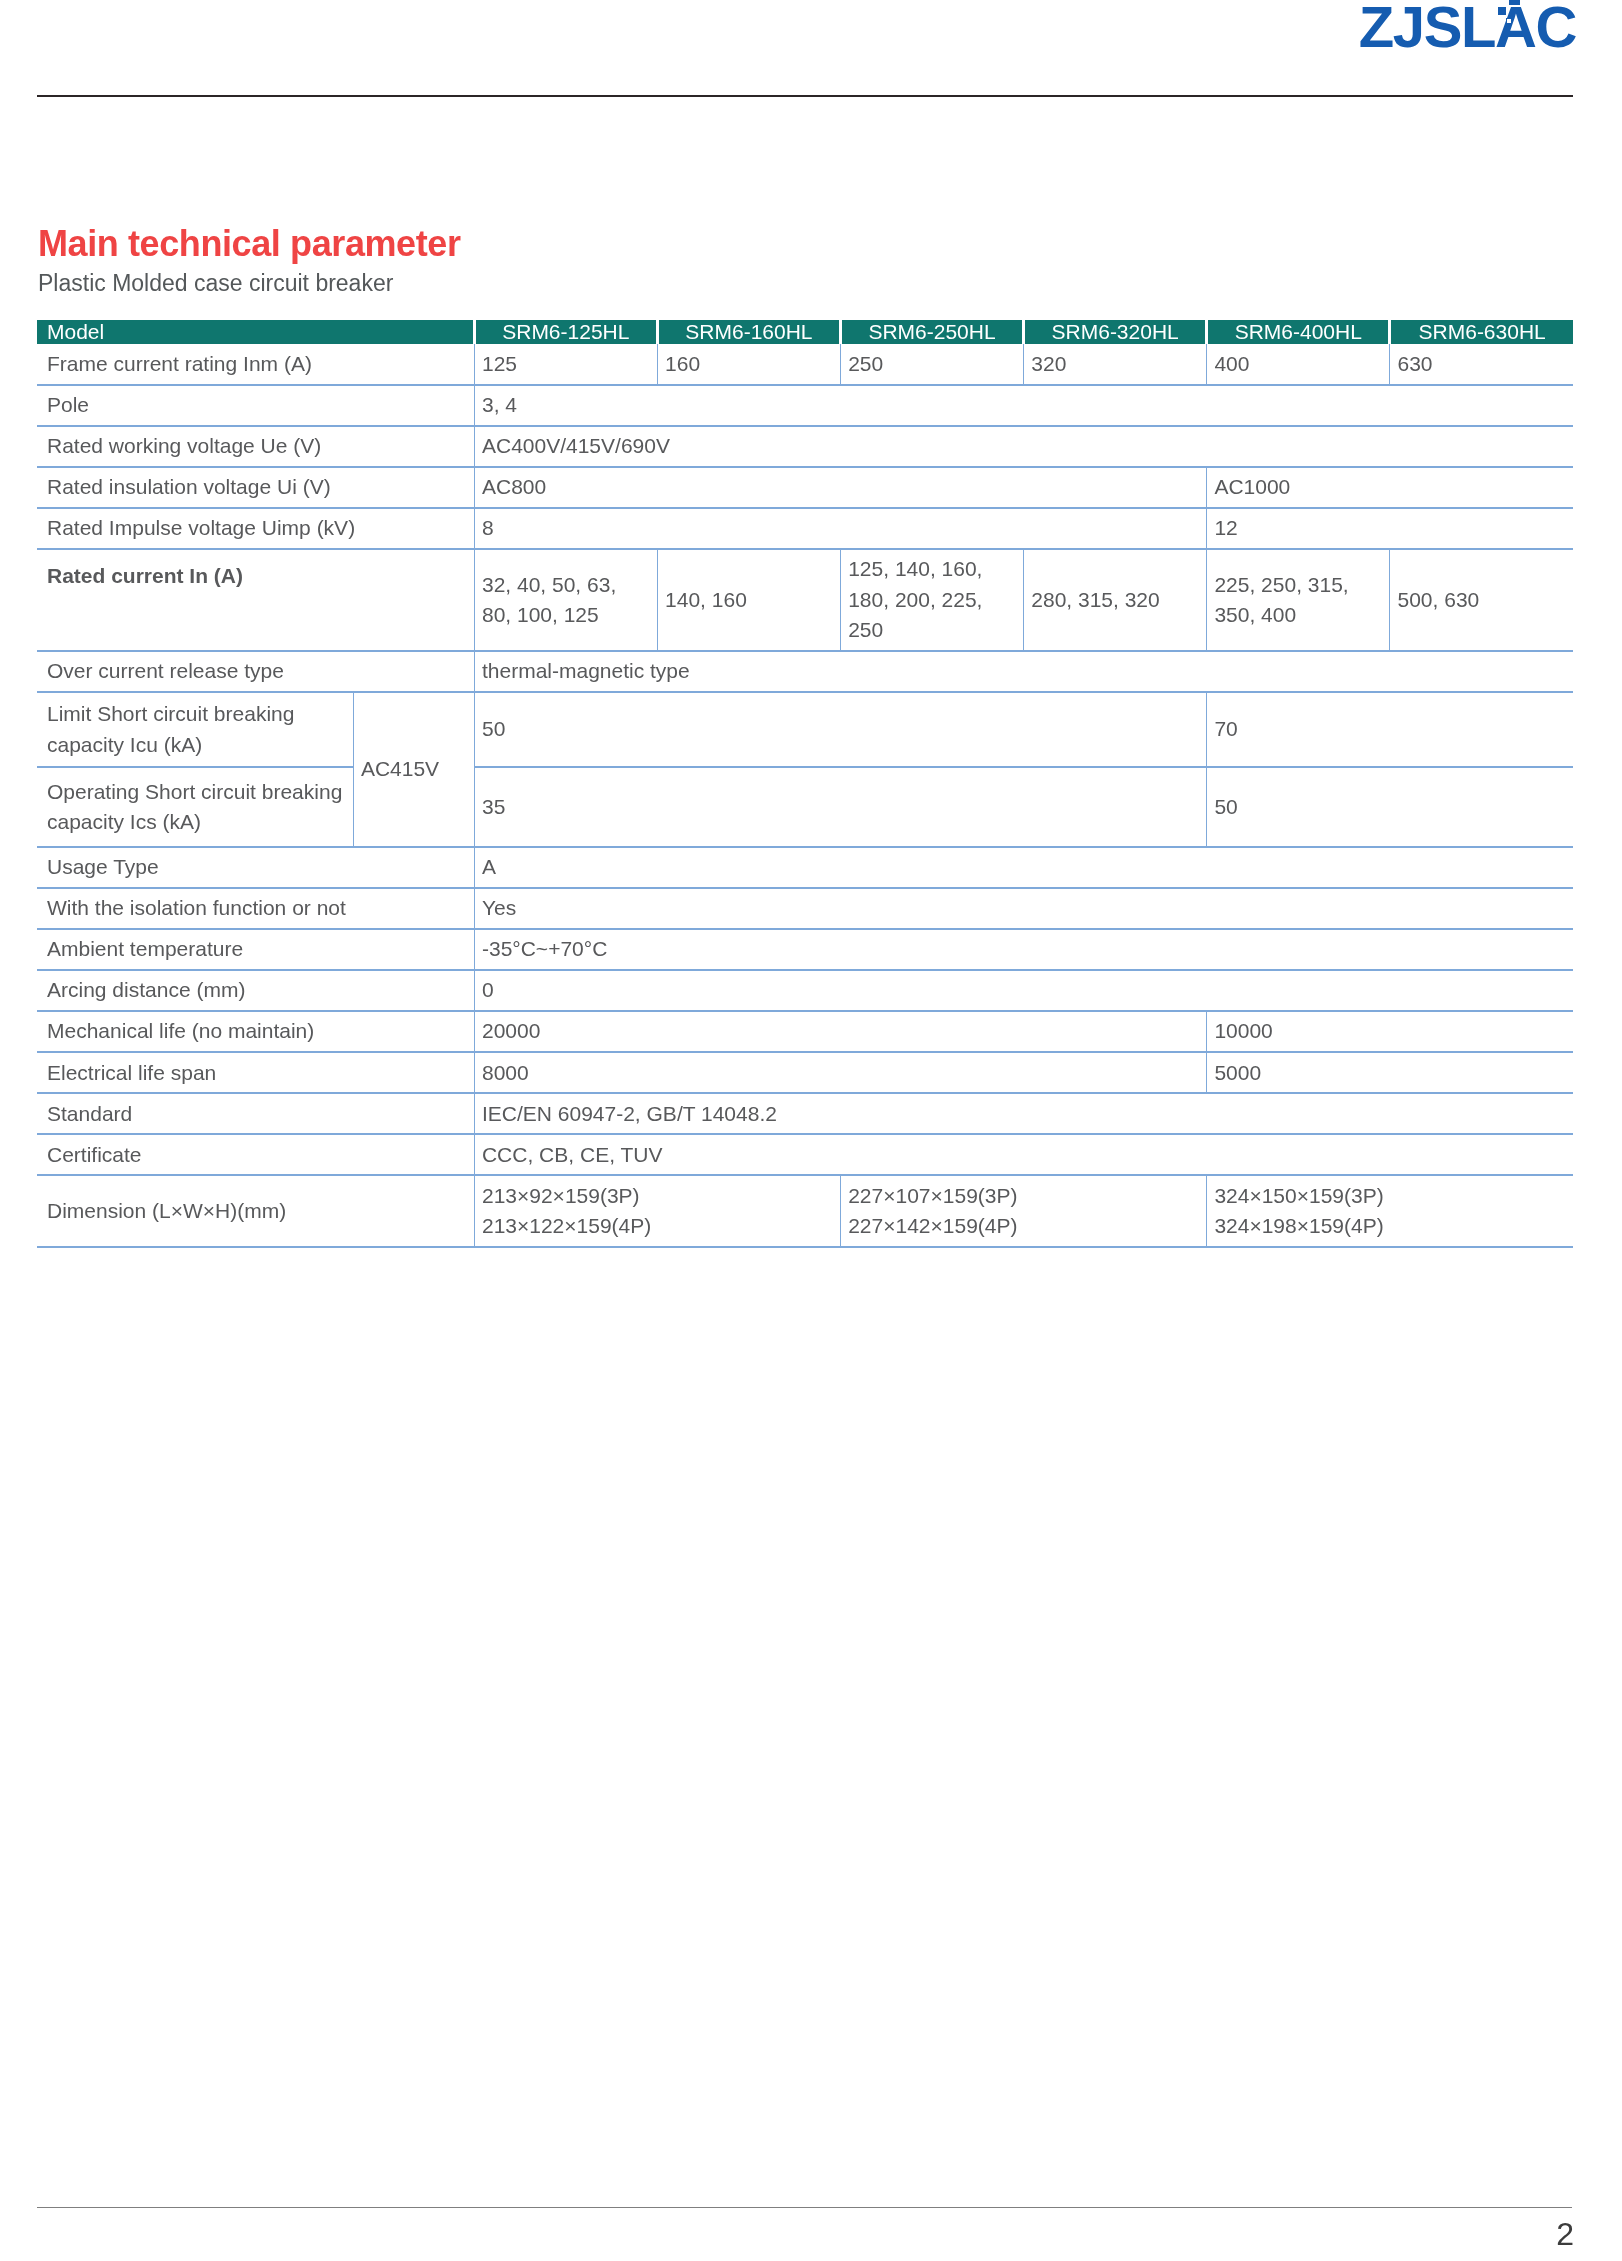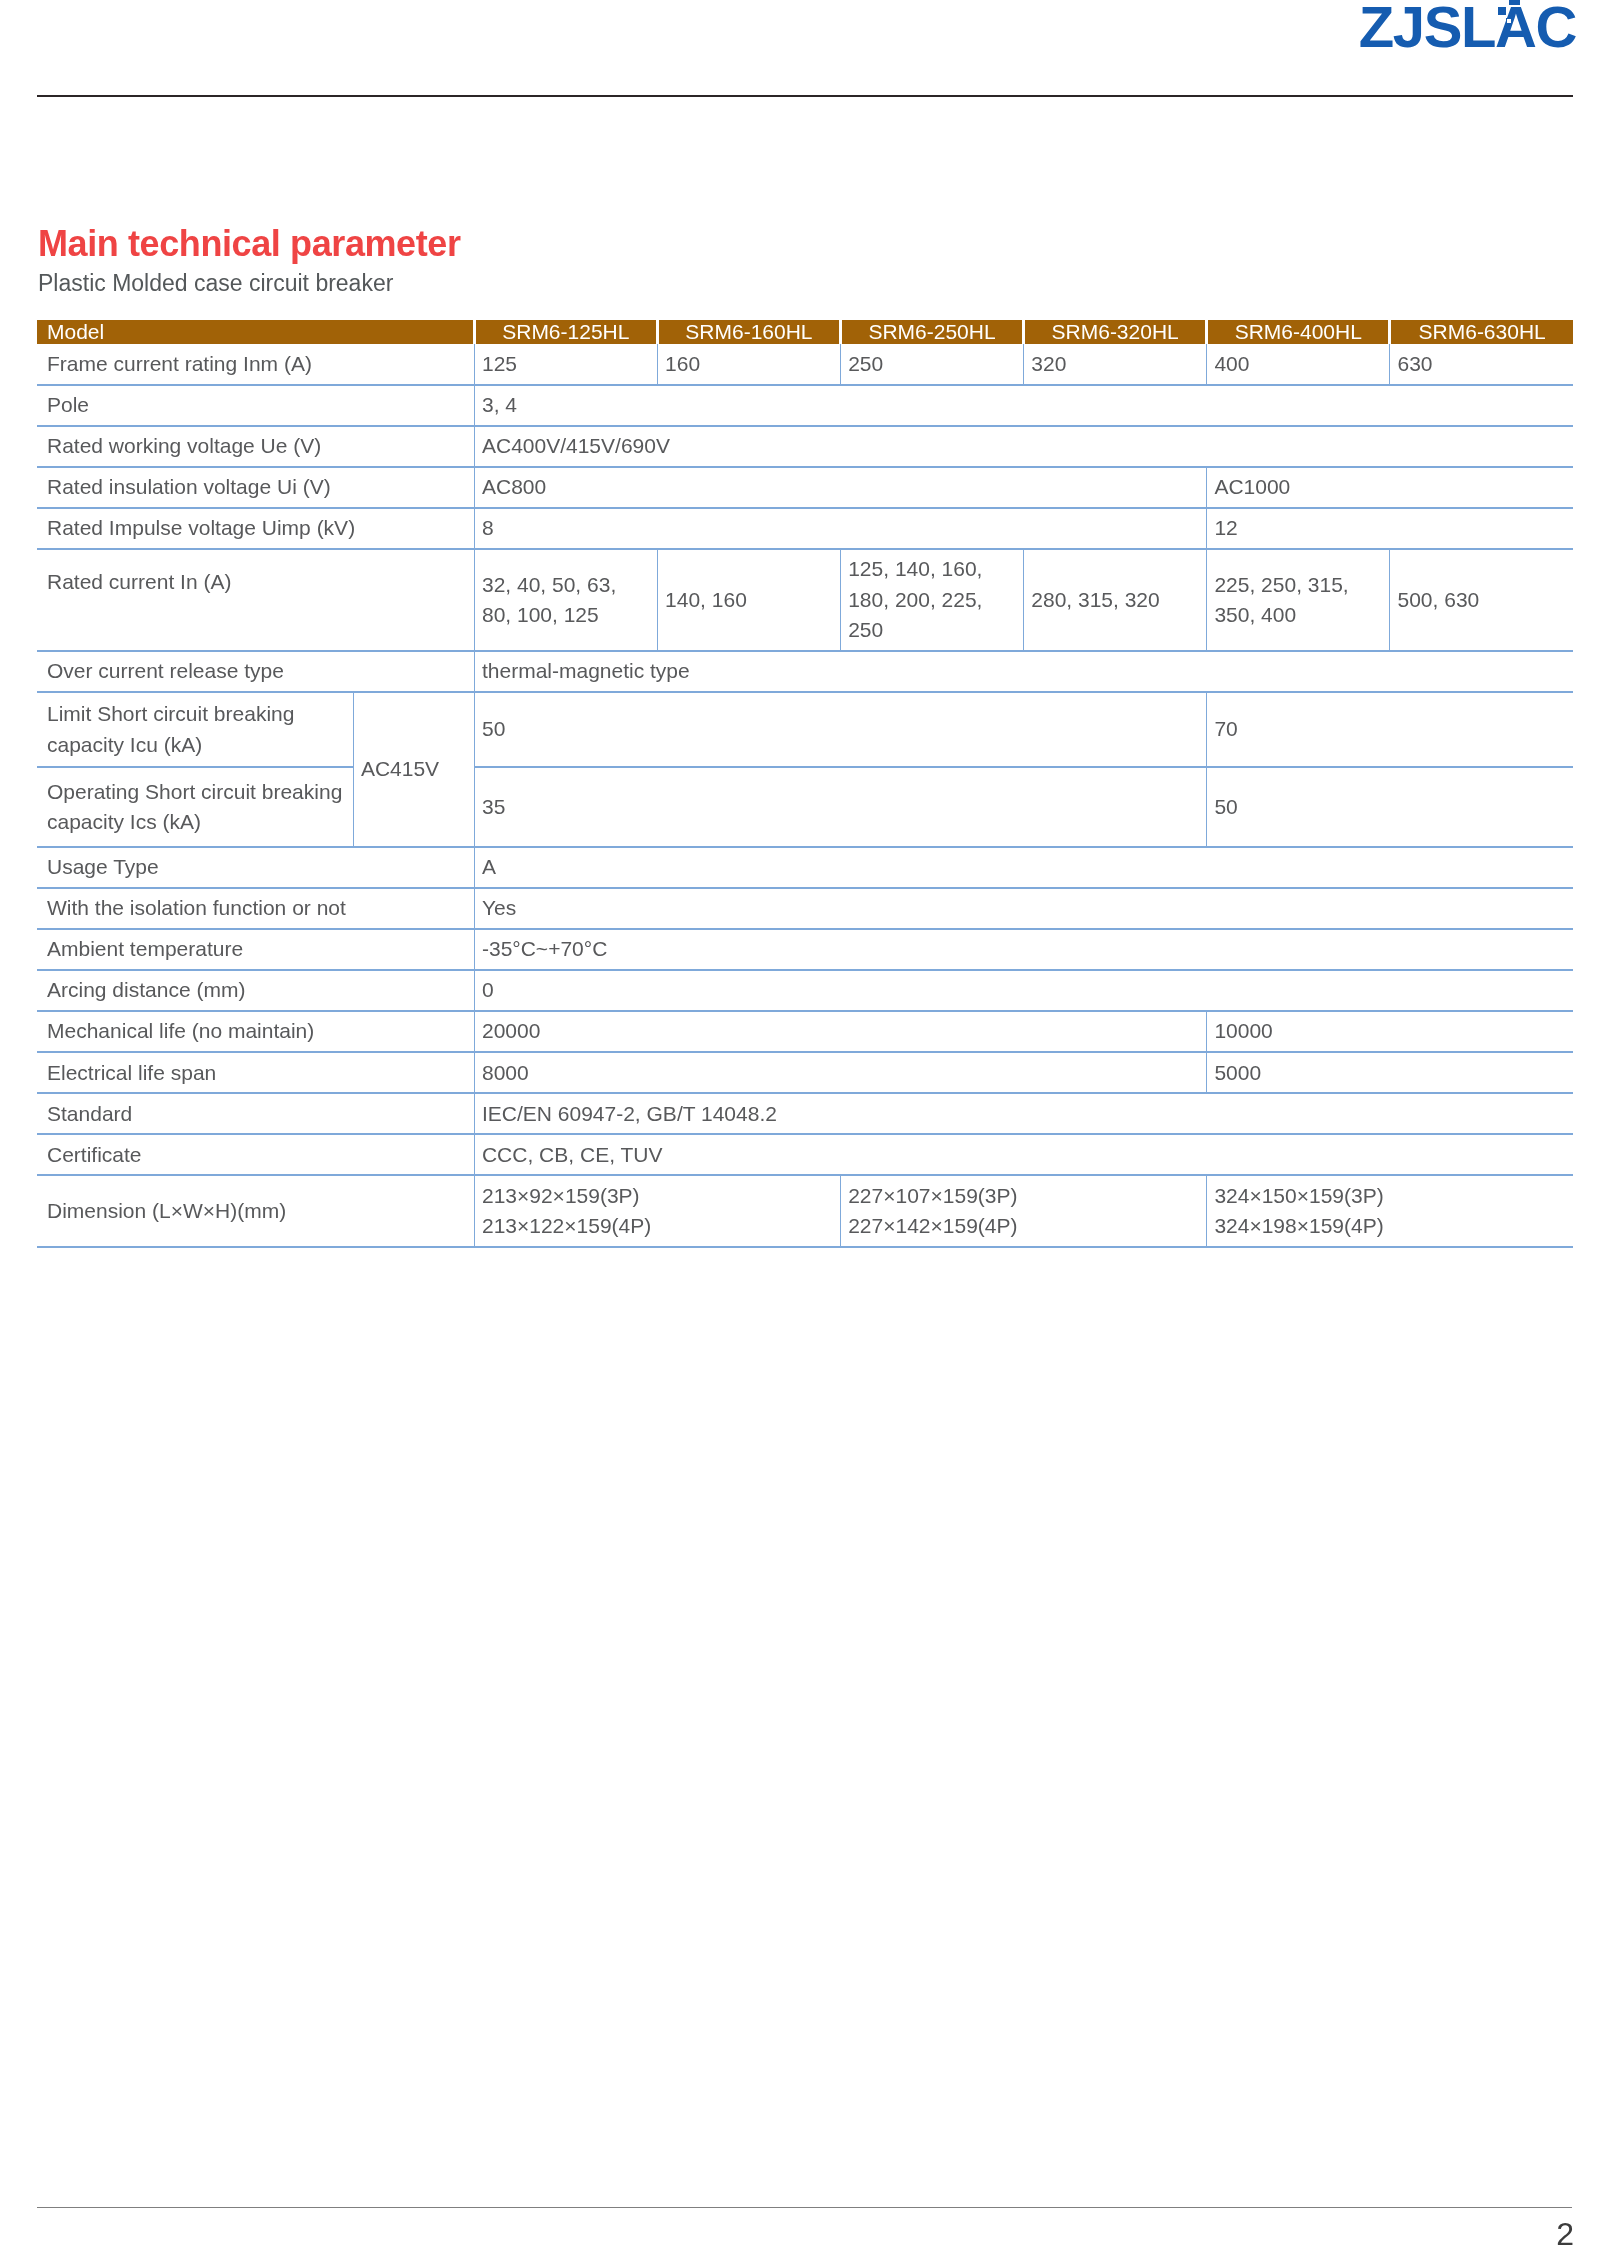--- a/index.html
+++ b/index.html
@@ -42,38 +42,38 @@
     font-size:23px; font-weight:normal; color:#54585a;
   }
 
   
   .spec-table {
     position:absolute; top:320px; left:37px;
     width:1536px; border-collapse:collapse; table-layout:fixed;
     font-size:21px; color:#58595b;
   }
   .spec-table th {
-    background:#a16207; color:#ffffff; font-weight:normal;
+    background:#0f766e; color:#ffffff; font-weight:normal;
     height:18px; vertical-align:middle; border:none;
   }
   .spec-table th + th { border-left:3.6px solid #ffffff; }
   .spec-table th.model-h { text-align:left; padding-left:10px; }
   .spec-table td {
     border:1.4px solid #7fa9da;
     border-top-width:2.2px; border-bottom-width:2.2px;
     vertical-align:middle;
     padding:4.3px 7.2px; line-height:1.45;
   }
   .spec-table tr td:first-child { border-left:none; }
   .spec-table tr td:last-child  { border-right:none; }
   .spec-table tr.r-first td { border-top:none; }
   .spec-table td.label { text-align:left; padding-left:10px; }
   .spec-table tr.r-simple td { height:41px; }
   .spec-table tr.r-current td { height:100px; }
-  .spec-table tr.r-current td.label { vertical-align:top; padding-top:17px; }
+  .spec-table tr.r-current td.label { vertical-align:top; padding-top:11px;font-weight:bold; }
   .spec-table tr.r-icu td { height:75px; }
   .spec-table tr.r-ics td { height:80px; }
   .spec-table tr.r-dim td { height:72px; }
   .spec-table td.multiline { white-space:pre-line; }
 
   
   .footer-rule {
     position:absolute; top:2207px; left:37px; width:1535px; height:1.4px;
     background:#7f7f7f;
   }

